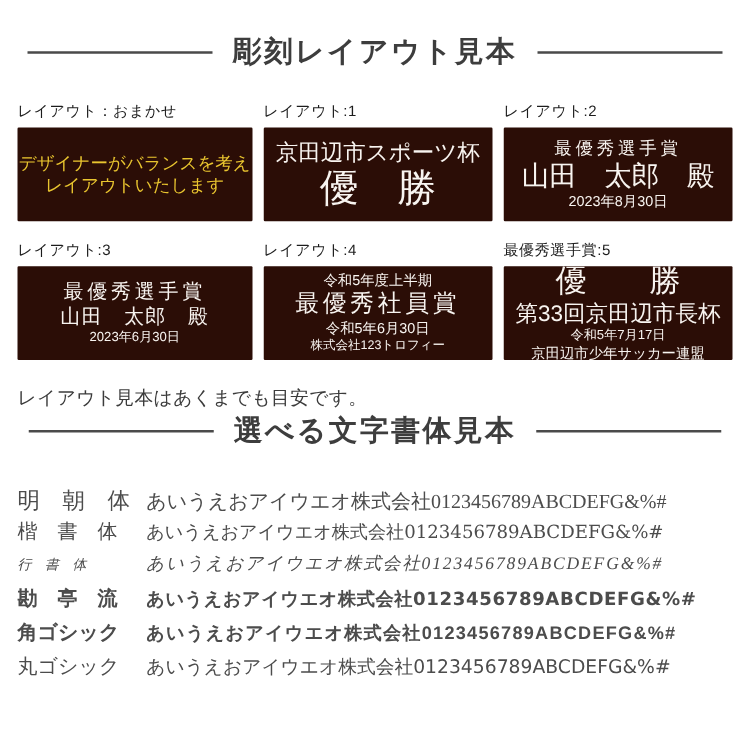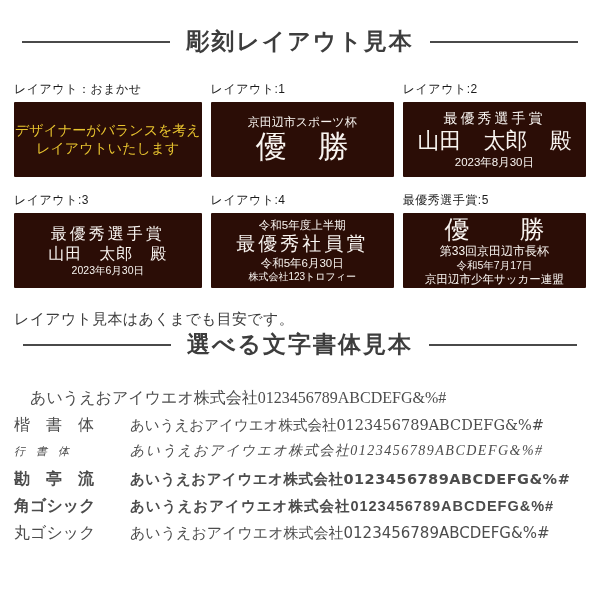--- a/index.html
+++ b/index.html
@@ -31,40 +31,40 @@
   .plate-label { font-size: 12px; color: #1c1c1c; margin-bottom: 4px; letter-spacing: .5px; }
   .plate {
     height: 75px; background: #2b0d06; border-radius: 1px;
     display: flex; flex-direction: column; align-items: center; justify-content: center;
     color: #f8f4f0; text-align: center; overflow: hidden; padding: 2px 1px;
   }
   .plate div { line-height: 1.25; white-space: nowrap; }
   .accent { color: #e9c52f; }
   .pl-xxs { font-size: 10.5px; }
   .pl-xs  { font-size: 11.5px; }
-  .pl-sm  { font-size: 12px; }
+  .pl-sm  { font-size: 18px; }
   .pl-sm2 { font-size: 10px; }
   .pl-md  { font-size: 14px; }
   .pl-md2 { font-size: 16px; letter-spacing: 1px; }
   .pl-lg  { font-size: 22px; }
   .pl-lg2 { font-size: 19px; }
   .pl-xl  { font-size: 31px; line-height: 1.1 !important; }
   .pl-xl2 { font-size: 25px; line-height: 1.15 !important; }
   .sp { letter-spacing: 3px; }
 
   
   .note { margin-top: 20px; }
   .note p { font-size: 15px; color: #3b3b3b; line-height: 1.4; letter-spacing: .3px; }
 
   
   .fonts-title { }
   .font-rows { margin-top: 28px; }
   .font-row { display: flex; align-items: baseline; height: 27px; }
   .font-name { flex: 0 0 100px; white-space: nowrap; }
-  .font-sample { margin-left: 16px; white-space: nowrap; font-size: 15px; }
+  .font-sample { margin-left: 3px; white-space: nowrap; font-size: 15px; }
   .font-row { color: #4c4c4c; }
   .f-mincho .font-name  { font-family: "Liberation Serif", "DejaVu Serif", serif; font-size: 18px; }
   .f-mincho .font-sample{ font-family: "Liberation Serif", "DejaVu Serif", serif; font-size: 16px; }
   .f-kaisho .font-name  { font-family: "DejaVu Serif", serif; font-size: 16px; }
   .f-kaisho .font-sample{ font-family: "DejaVu Serif", serif; font-size: 14.5px; }
   .f-gyosho .font-name  { font-family: Liberation Serif, serif; font-style: italic; font-size: 11px; }
   .f-gyosho .font-sample{ font-family: "Liberation Serif", serif; font-style: italic; font-size: 14px; letter-spacing: 1.5px; }
   .f-kantei .font-name  { font-family: "DejaVu Sans", sans-serif; font-weight: bold; font-size: 16px; }
   .f-kantei .font-sample{ font-family: "DejaVu Sans", sans-serif; font-weight: bold; font-size: 14.5px; letter-spacing: .5px; }
   .f-kakugo .font-name  { font-family: "Liberation Sans", sans-serif; font-weight: 600; font-size: 16px; }
@@ -146,20 +146,21 @@
   </div>
 
   <div class="section-title fonts-title">
     <span class="rule"></span>
     <h2>選べる文字書体見本</h2>
     <span class="rule"></span>
   </div>
 
   <div class="font-rows">
     <div class="font-row f-mincho">
+      <span class="font-name">明　朝　体</span>
       <span class="font-sample">あいうえおアイウエオ株式会社0123456789ABCDEFG&amp;%#</span>
     </div>
     <div class="font-row f-kaisho">
       <span class="font-name">楷　書　体</span>
       <span class="font-sample">あいうえおアイウエオ株式会社0123456789ABCDEFG&amp;%#</span>
     </div>
     <div class="font-row f-gyosho">
       <span class="font-name">行　書　体</span>
       <span class="font-sample">あいうえおアイウエオ株式会社0123456789ABCDEFG&amp;%#</span>
     </div>

